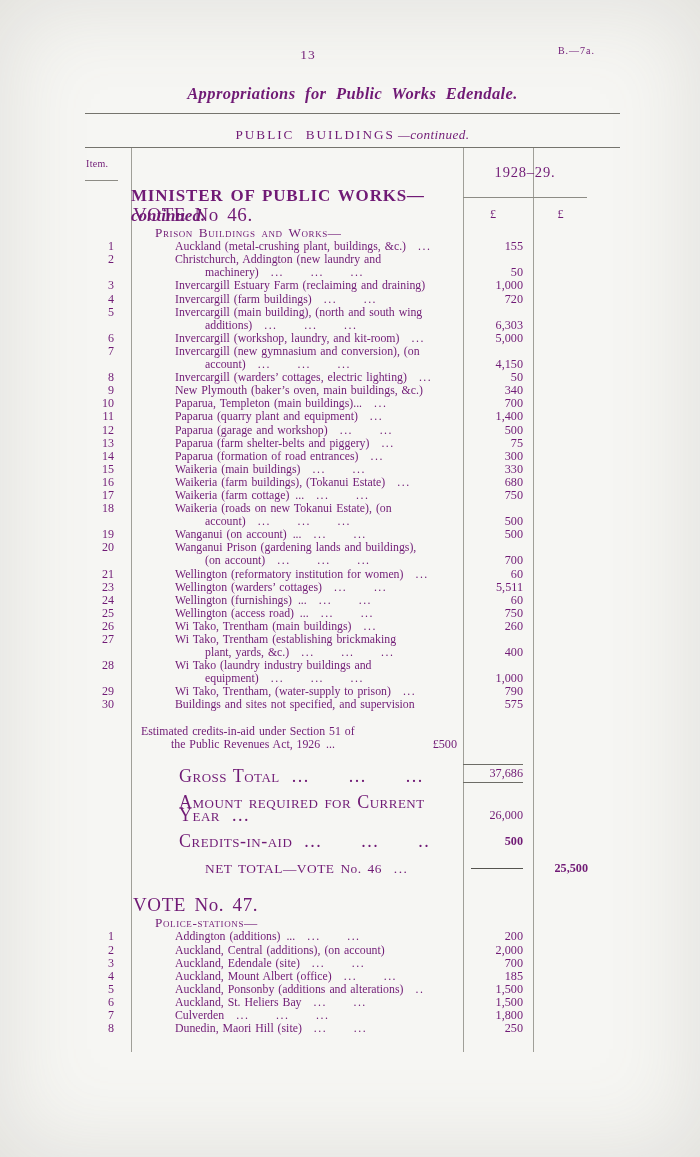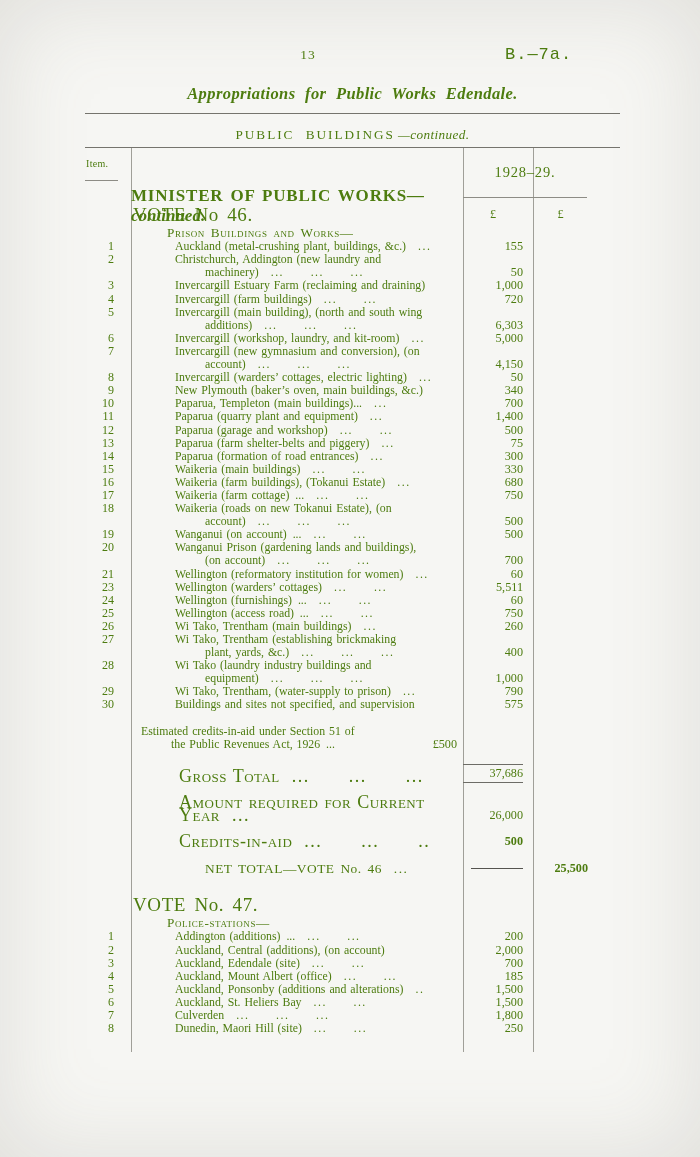--- a/index.html
+++ b/index.html
@@ -1,26 +1,26 @@
 <!DOCTYPE html>
 <html><head>
 <meta charset="utf-8">
 <style>
   html,body{margin:0;padding:0;background:#e9e9e6;}
   .sheet{
     position:relative;width:700px;height:1157px;overflow:hidden;
     background:#f6f6f3;
     box-shadow:inset 0 0 90px rgba(120,118,108,0.18);
     font-family:"Liberation Serif", serif;
-    color:#4d7c0f;
+    color:#701a75;
     -webkit-font-smoothing:antialiased;
   }
   
   .pagenum{position:absolute;top:47px;left:0;width:616px;text-align:center;font-size:13.5px;letter-spacing:1px;}
-  .docref{position:absolute;top:45px;left:505px;width:90px;font-size:17px;letter-spacing:1px;font-family:Liberation Mono, monospace;}
+  .docref{position:absolute;top:45px;left:505px;width:90px;text-align:right;font-size:10px;letter-spacing:1px;}
   .doctitle{
     position:absolute;top:84px;left:85px;width:535px;text-align:center;
     font-style:italic;font-weight:bold;font-size:16.5px;word-spacing:5px;letter-spacing:0.4px;
   }
   .rule-a{position:absolute;top:113px;left:85px;width:535px;border-top:1.4px solid #75746d;}
   .subtitle{position:absolute;top:127px;left:85px;width:535px;text-align:center;font-size:13.2px;}
   .subtitle .caps{letter-spacing:2px;word-spacing:6px;}
   .subtitle .cont{font-style:italic;letter-spacing:0.4px;}
   
   .table{position:absolute;top:147px;left:85px;width:535px;height:906px;border-top:1.4px solid #75746d;}
@@ -45,21 +45,21 @@
   .c-amt1{flex:none;width:60px;box-sizing:border-box;text-align:right;font-size:12.2px;line-height:13.1px;}
   .c-amt2{flex:none;width:55px;margin-left:10px;box-sizing:border-box;text-align:right;
         font-size:12.2px;line-height:13.1px;}
   .ldr{letter-spacing:1.5px;margin-left:12px;}
   
   .vote-head .c-desc{padding-left:2px;text-indent:0;font-size:19px;letter-spacing:0.6px;word-spacing:3px;}
   .vote-head .c-amt1,.vote-head .c-amt2{text-align:center;}
   .vote-head{margin-bottom:5px;}
   
   .sect .c-desc{padding-left:24px;text-indent:0;font-variant:small-caps;font-size:13.2px;
-        letter-spacing:0.6px;word-spacing:2px;margin-left:12px;}
+        letter-spacing:0.6px;word-spacing:2px;}
   .sect{margin-bottom:1px;}
   
   .credits{margin-top:13px;}
   .credits .c-desc{padding-left:40px;text-indent:-30px;position:relative;}
   .credits .note-amt{position:absolute;right:6px;bottom:0;text-indent:0;font-size:12.2px;}
   
   .trow{margin-top:13px;}
   .trow .c-desc{padding-left:48px;text-indent:0;font-variant:small-caps;font-size:18px;letter-spacing:0.5px;}
   .gross .c-amt1{border-top:1.1px solid #6d6c66;border-bottom:1.1px solid #6d6c66;padding:2px 0 2px 0;}
   .bold{font-weight:bold;}

